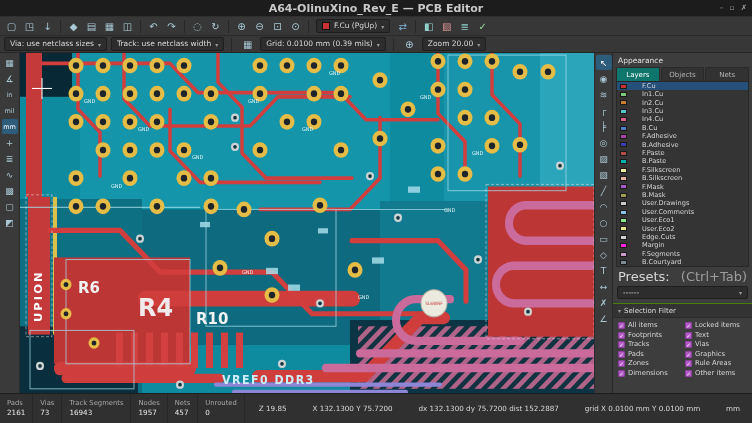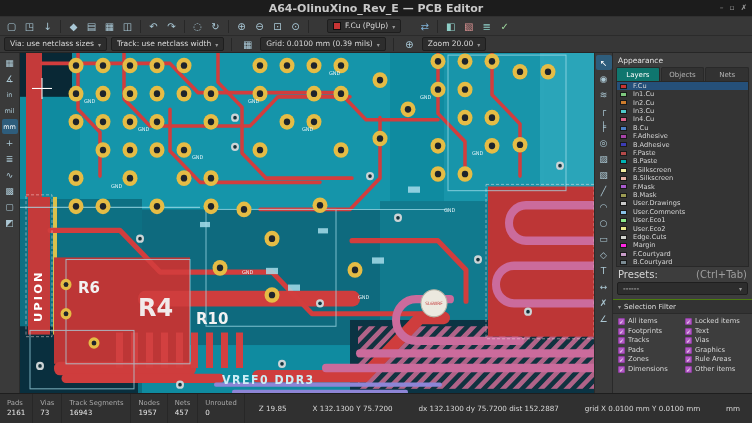--- a/index.html
+++ b/index.html
@@ -17,46 +17,46 @@
 
 .toolbar{display:flex;align-items:center;background:#373737;flex:none}
 .tb1{height:19px;padding:0 3px;border-top:1px solid #303030}
 .tb2{height:18px;padding:0 4px;gap:4px;border-top:1px solid #2b2b2b;border-bottom:1px solid #262626}
 .iconrow{display:flex;align-items:center;gap:1px}
 .tbtn{width:17px;height:16px;display:flex;align-items:center;justify-content:center;font-size:10px;color:#a9c8d6;border-radius:2px;flex:none}
 .tsep{width:1px;height:13px;background:#272727;margin:0 3px;flex:none}
 .combo{height:14px;background:#2d2d2d;border:1px solid #1e1e1e;border-radius:2px;display:flex;align-items:center;padding:0 5px;gap:4px;flex:none}
 .combo .ctext{font-size:7.5px;color:#dadada;white-space:nowrap;line-height:1}
 .combo .arrow{font-size:6px;color:#9a9a9a}
-.layer-combo{margin:0 15px}
+.layer-combo{margin:0 4px}
 .swatch{width:8px;height:8px;border:1px solid #101010;flex:none}
 
 .main{flex:1;display:flex;min-height:0}
 .side-toolbar{background:#3a3a3a;display:flex;flex-direction:column;align-items:center;padding-top:2px;gap:1px;flex:none}
 .ltb{width:20px;border-right:1px solid #2b2b2b}
 .rtb{width:18px;border-left:1px solid #2b2b2b}
 .vbtn{width:16px;height:15px;display:flex;align-items:center;justify-content:center;font-size:9px;color:#abc7d3;border-radius:2px;flex:none}
 .vbtn.text{font-size:6.5px}
 .vbtn.active{background:#2e5d7c;color:#ffffff}
 .canvas{flex:1;position:relative;background:#c2410c;overflow:hidden}
 .canvas svg{position:absolute;inset:0;width:100%;height:100%;font-family:"DejaVu Sans",sans-serif}
 
 .appearance{width:140px;background:#3d3d3d;border-left:1px solid #292929;display:flex;flex-direction:column;color:#d6d6d6;flex:none}
 .ap-title{font-size:7.5px;color:#e2e2e2;padding:3px 5px 2px}
 .ap-tabs{display:flex;padding:0 3px;gap:1px}
 .ap-tab{flex:1;text-align:center;font-size:7px;padding:2.5px 0;background:#323232;border:1px solid #292929;border-bottom:none;color:#b5b5b5;border-radius:2px 2px 0 0}
 .ap-tab.active{background:#0f766e;color:#ffffff}
 .layer-list{margin:0 3px;height:186px;background:#343434;border:1px solid #282828;overflow:hidden}
-.layer-row{height:8.4px;display:flex;align-items:center;gap:6px;padding:0 3px}
+.layer-row{height:8.4px;display:flex;align-items:center;gap:15px;padding:0 3px}
 .layer-row.active{background:#25507a}
 .l-swatch{width:7px;height:5px;border:1px solid #1a1a1a;flex:none}
 .l-name{font-size:6.6px;line-height:1;white-space:nowrap}
 .ldo{display:flex;align-items:center;gap:3px;padding:3px 5px 1px;font-size:7px;color:#cccccc}
 .ldo-arrow{font-size:6px;color:#9b9b9b}
-.presets{display:flex;justify-content:space-between;padding:2px 5px 1px;font-size:10px}
+.presets{display:flex;justify-content:space-between;padding:2px 5px 1px;font-size:13px}
 .presets .dim{color:#9d9d9d}
 .preset-combo{margin:1px 4px 2px;height:13px;justify-content:space-between}
 .sf{margin-top:2px;border-top:1px solid #4d7c0f;flex:1;display:flex;flex-direction:column}
 .sf-header{background:#333333;padding:2.5px 5px;font-size:7px;color:#dddddd;display:flex;gap:3px;align-items:center;border-bottom:1px solid #2a2a2a}
 .sf-grid{display:grid;grid-template-columns:1.05fr 1fr;gap:2.5px 2px;padding:4px 5px}
 .sf-item{display:flex;align-items:flex-end;gap:3px}
 .sf-label{font-size:6.8px;line-height:1;white-space:nowrap}
 .cb{width:7px;height:7px;background:#b25bc4;border:1px solid #8e3fa0;border-radius:1px;color:#ffffff;font-size:5.5px;line-height:6px;text-align:center;flex:none}
 
 .statusbar{height:30px;background:#303030;border-top:1px solid #1e1e1e;display:flex;align-items:stretch;flex:none}
@@ -477,21 +477,21 @@
           <div class="layer-row">
             <div class="l-swatch" style="background: rgb(208, 210, 205);"></div>
             <span class="l-name">Edge.Cuts</span>
           </div>
           <div class="layer-row">
             <div class="l-swatch" style="background: rgb(255, 38, 226);"></div>
             <span class="l-name">Margin</span>
           </div>
           <div class="layer-row">
             <div class="l-swatch" style="background: rgb(200, 156, 200);"></div>
-            <span class="l-name">F.Courtyard</span>
+            <span class="l-name">F.Segments</span>
           </div>
           <div class="layer-row">
             <div class="l-swatch" style="background: rgb(124, 140, 148);"></div>
             <span class="l-name">B.Courtyard</span>
           </div>
         </div>
       <div class="presets">
         <span>Presets:</span>
         <span class="dim">(Ctrl+Tab)</span>
       </div>

